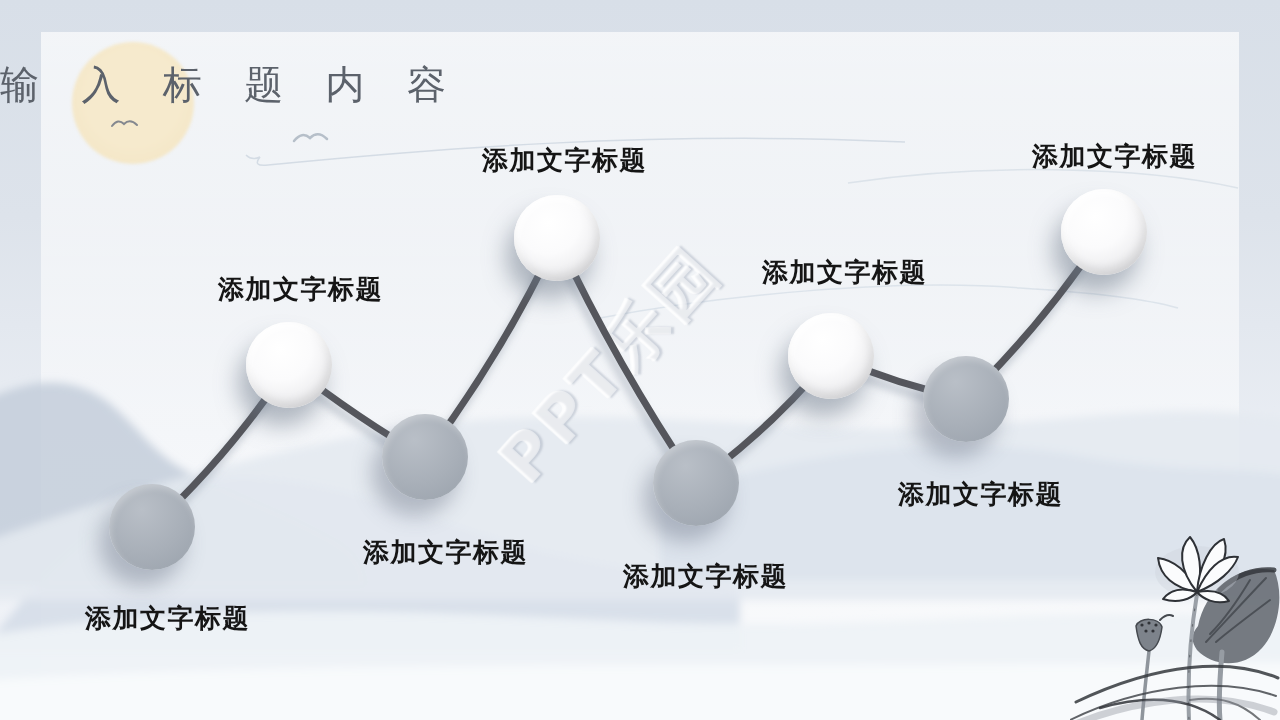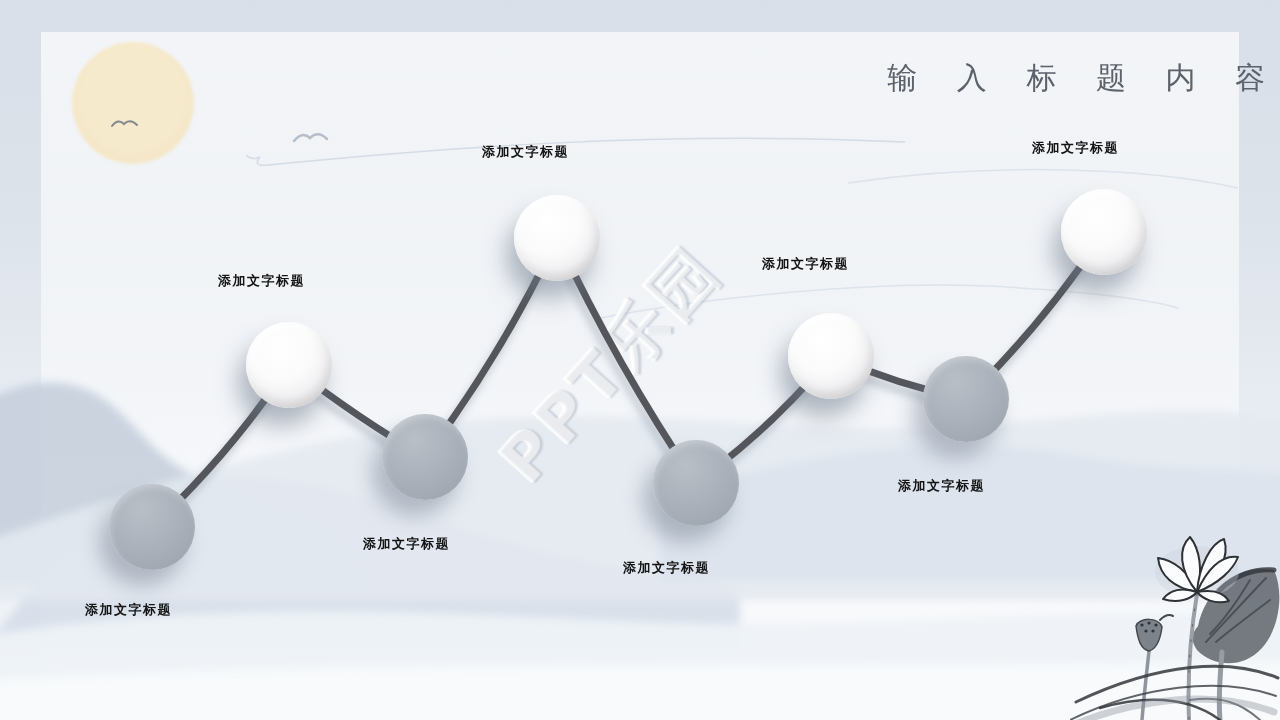--- a/index.html
+++ b/index.html
@@ -12,42 +12,42 @@
     position:absolute;left:41px;top:32px;right:41px;bottom:32px;
     background:linear-gradient(180deg,rgba(255,255,255,0.68) 0%,rgba(255,255,255,0.50) 50%,rgba(255,255,255,0.55) 100%);
   }
   svg.layer{position:absolute;left:0;top:0;}
   .moon{
     position:absolute;left:72px;top:42px;width:122px;height:122px;border-radius:50%;
     background:radial-gradient(circle at 50% 46%,#f6eacd 52%,#f4e7c8 72%,rgba(244,231,199,0.45) 90%,rgba(244,231,199,0) 100%);
     filter:blur(1.5px);
   }
   .title{
-    position:absolute;left:0;top:58px;width:1280px;text-align:right;
-    font-size:30px;font-weight:500;color:#5c626b;letter-spacing:15px;white-space:nowrap;
+    position:absolute;left:0;top:58px;width:1280px;text-align:left;
+    font-size:39px;font-weight:500;color:#5c626b;letter-spacing:15px;white-space:nowrap;
   }
   .watermark{
     position:absolute;left:610px;top:365px;transform:translate(-50%,-50%) rotate(-48deg);
     font-size:64px;font-weight:700;letter-spacing:5px;color:rgba(255,255,255,0.5);
     text-shadow:2px 2px 2px rgba(155,165,180,0.42),-1px -1px 1px rgba(255,255,255,0.8);
     white-space:nowrap;pointer-events:none;
   }
   .node{position:absolute;width:86px;height:86px;border-radius:50%;}
   .node.gray{
     background:radial-gradient(circle at 38% 30%,#b9bfc7 0%,#a8afb8 55%,#9aa2ac 95%);
     box-shadow:-10px 16px 20px rgba(112,123,139,0.45), inset 2px 4px 6px rgba(255,255,255,0.28);
   }
   .node.white{
     background:radial-gradient(circle at 40% 32%,#ffffff 0%,#fbfbfc 40%,#ececee 72%,#d8d9dc 100%);
     box-shadow:-8px 18px 22px rgba(110,122,138,0.5),
                inset -3px -6px 10px rgba(0,0,0,0.10),
                inset 3px 5px 8px rgba(255,255,255,0.95);
   }
   .node-label{
-    position:absolute;font-size:13px;font-weight:600;color:#151515;
+    position:absolute;font-size:26px;font-weight:600;color:#151515;
     letter-spacing:1.5px;white-space:nowrap;
   }
 </style>
 </head>
 <body>
 
 <div class="stage">
 
   <div class="panel"></div>
 

